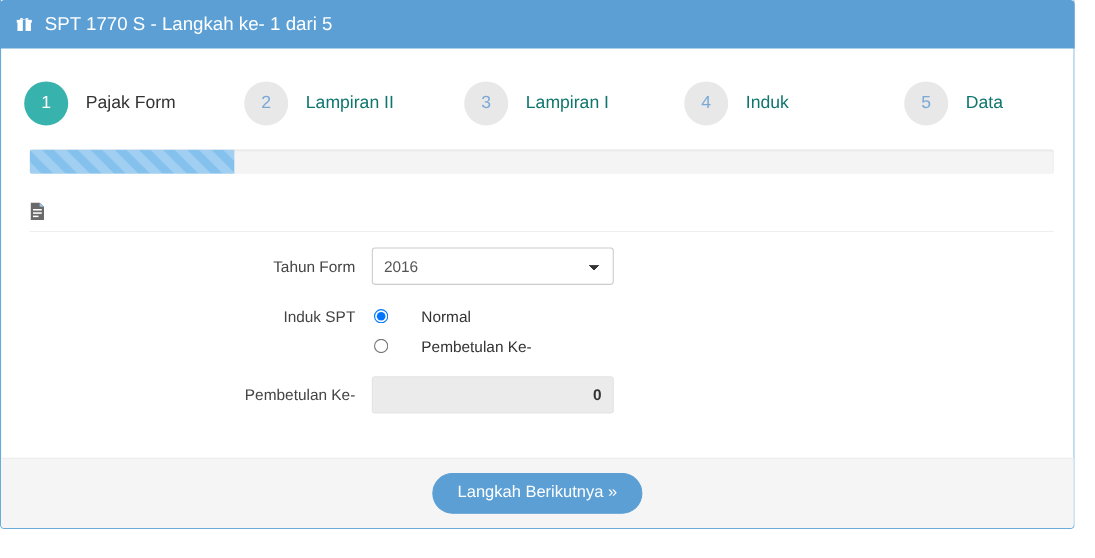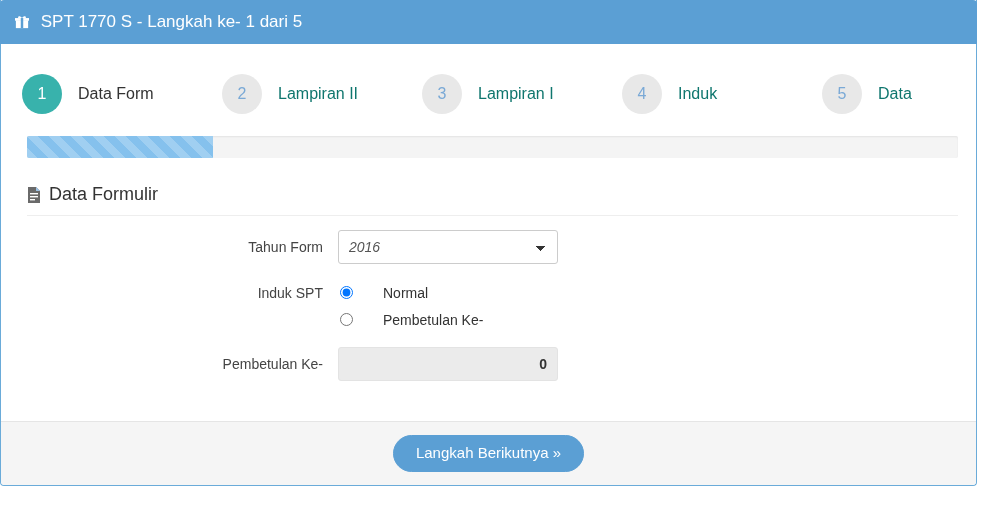--- a/index.html
+++ b/index.html
@@ -174,21 +174,20 @@
     -moz-appearance: none;
     appearance: none;
     background-image:
       linear-gradient(45deg, transparent 50%, #333 50%),
       linear-gradient(135deg, #333 50%, transparent 50%);
     background-position:
       calc(100% - 17px) 15px,
       calc(100% - 12px) 15px;
     background-size: 5px 5px, 5px 5px;
     background-repeat: no-repeat;
-    font-style: italic;
   }
 
   input.form-control-disabled {
     width: 220px;
     height: 34px;
     padding: 6px 10px;
     font-size: 14px;
     font-family: "Liberation Sans", sans-serif;
     font-weight: bold;
     color: #333333;
@@ -258,21 +257,21 @@
     </span>
     <span class="panel-title-text">SPT 1770 S - Langkah ke- 1 dari 5</span>
   </div>
 
   <div class="panel-body">
 
     <div class="steps">
 
       <div class="step active">
         <div class="step-circle">1</div>
-        <div class="step-label">Data Form</div>
+        <div class="step-label">Pajak Form</div>
       </div>
 
       <div class="step">
         <div class="step-circle">2</div>
         <div class="step-label">Lampiran II</div>
       </div>
 
       <div class="step">
         <div class="step-circle">3</div>
         <div class="step-label">Lampiran I</div>
@@ -298,21 +297,20 @@
       <div class="section-title">
         <span class="file-icon">
           <svg width="14" height="16" viewBox="0 0 14 16" aria-hidden="true">
             <path d="M1 0 h8 l4 4 v12 h-12 z" fill="#6a6a6a"></path>
             <path d="M9 0 l4 4 h-4 z" fill="#9dc3e6"></path>
             <rect x="3" y="6" width="8" height="1.4" fill="#ffffff"></rect>
             <rect x="3" y="9" width="8" height="1.4" fill="#ffffff"></rect>
             <rect x="3" y="12" width="5" height="1.4" fill="#ffffff"></rect>
           </svg>
         </span>
-        <span>Data Formulir</span>
       </div>
       <div class="section-divider"></div>
     </div>
 
     <div class="form">
 
       <div class="form-row">
         <div class="form-label">Tahun Form</div>
         <div class="form-control-wrap">
           <select class="form-control" id="tahun-pajak-select"><option value="2016">2016</option></select>

